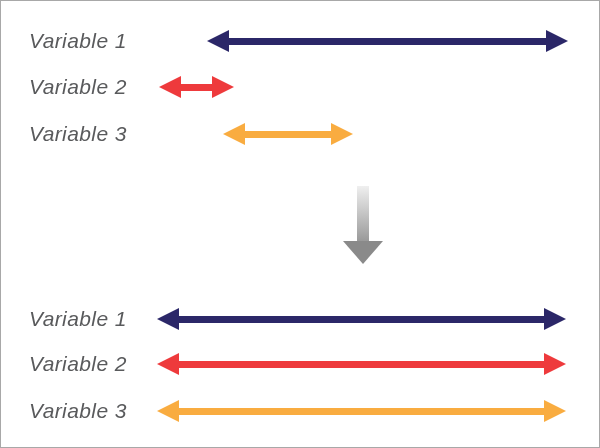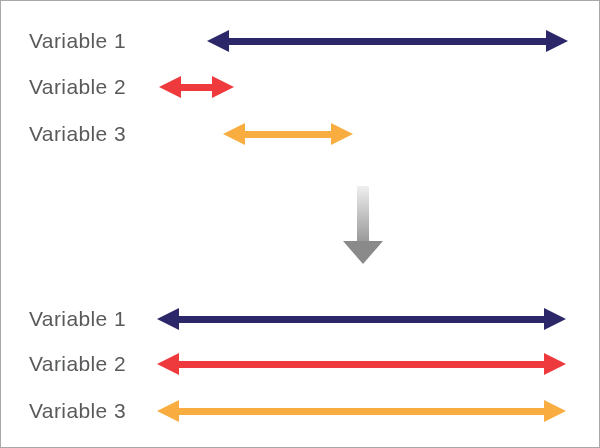--- a/index.html
+++ b/index.html
@@ -17,20 +17,21 @@
 
   .var-label {
     position: absolute;
     left: 28px;
     height: 24px;
     line-height: 24px;
     font-size: 21px;
     letter-spacing: 0.4px;
     color: var(--color-label_text, #595a5c);
     white-space: nowrap;
+    font-style: italic;
   }
 
   
   .h-arrow {
     position: absolute;
     height: 22px;
     display: flex;
     align-items: center;
   }
   .h-arrow .head-left {

